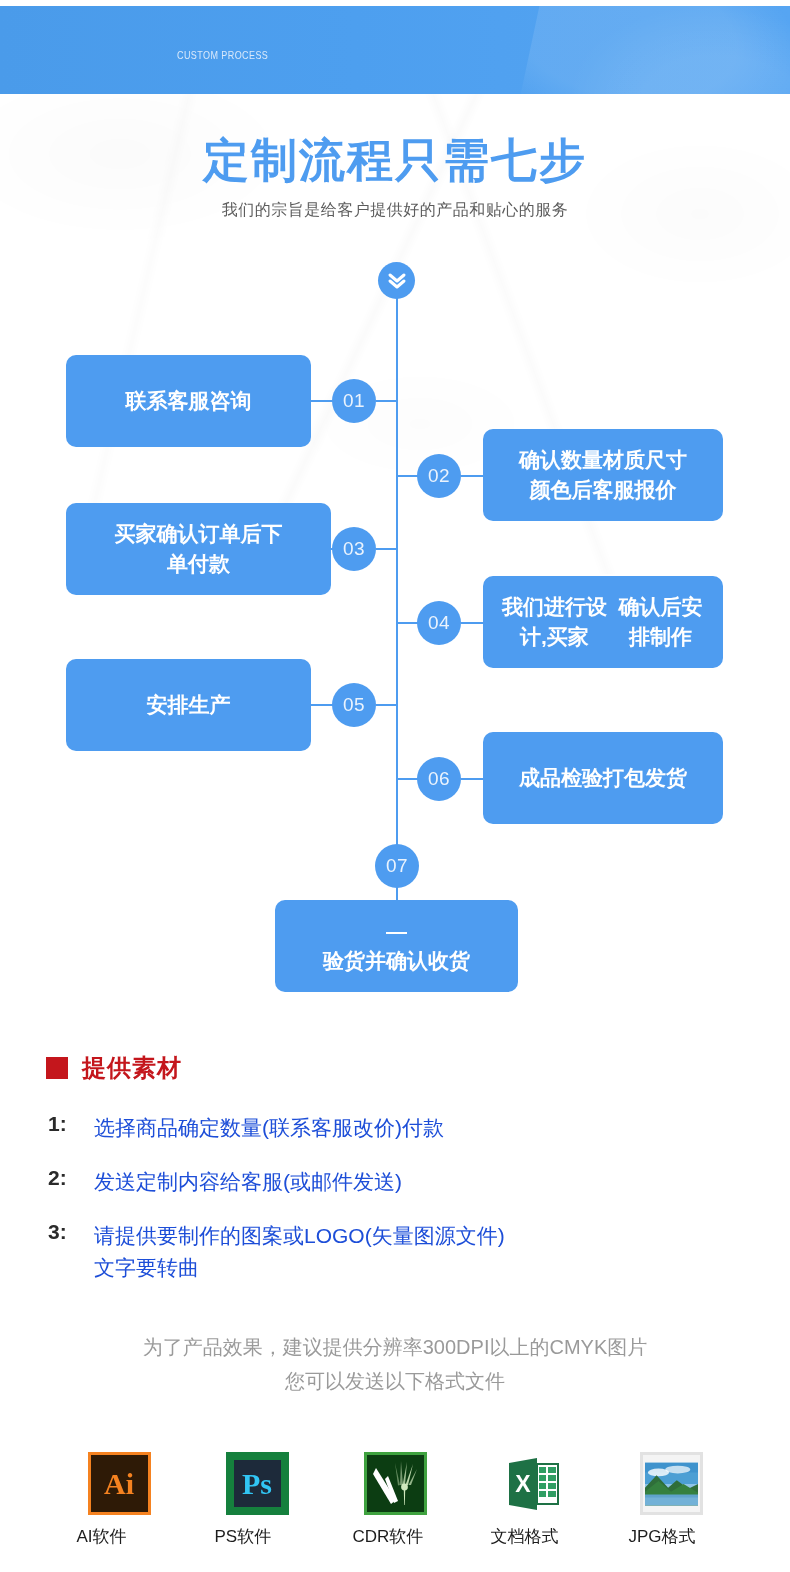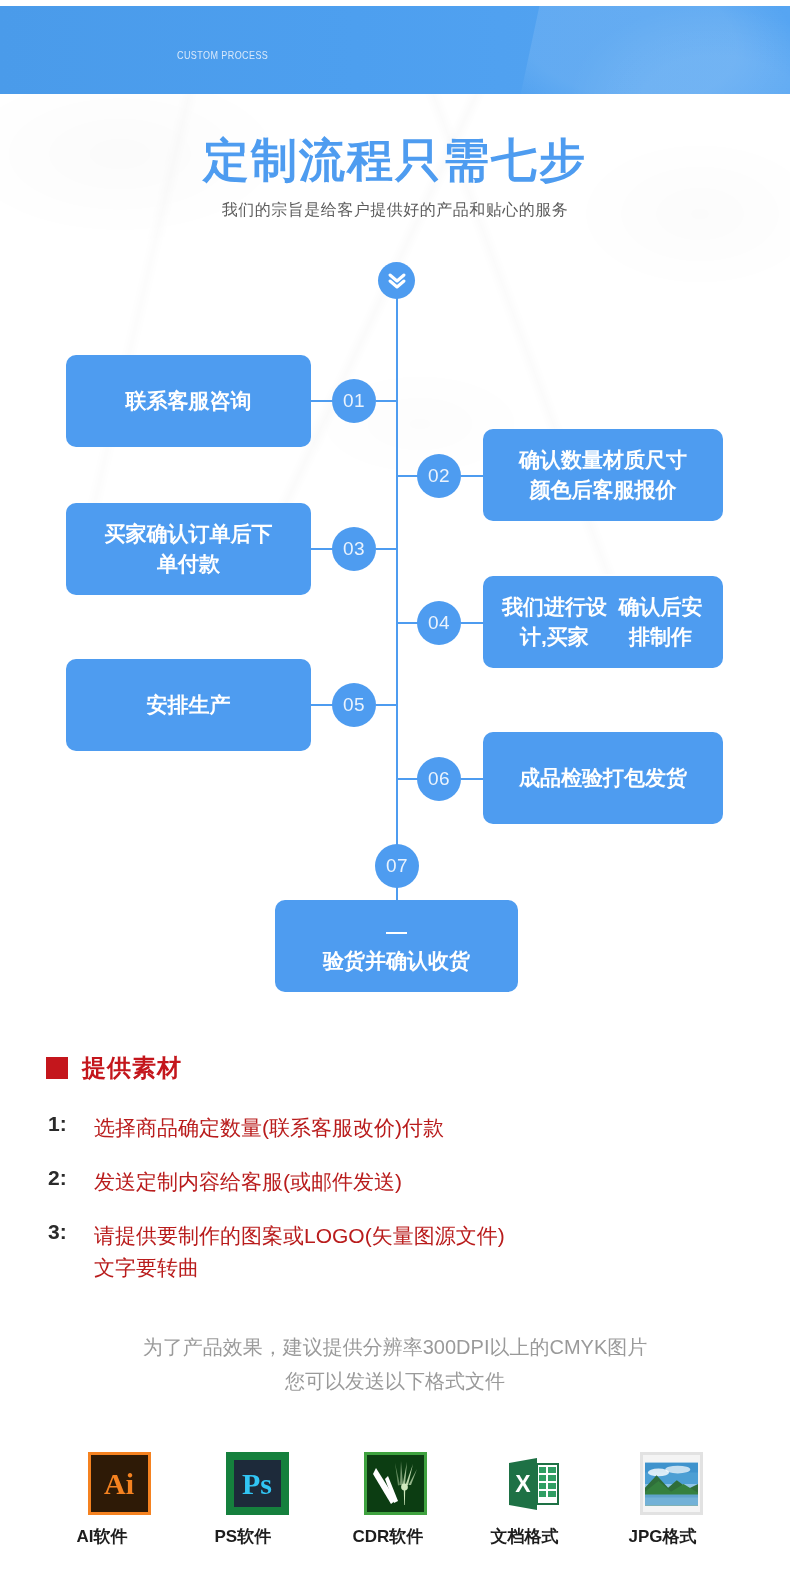--- a/index.html
+++ b/index.html
@@ -108,39 +108,39 @@
   .sec-head{
     position:absolute; left:46px; top:1052px;
     display:flex; align-items:center; gap:14px;
   }
   .sec-square{ width:22px; height:22px; background:#c4161c; }
   .sec-title{ color:#c4161c; font-size:24px; font-weight:bold; letter-spacing:1px; }
 
   .mat-list{ position:absolute; left:48px; top:1112px; width:700px; }
   .mat-row{ display:flex; margin-bottom:22px; }
   .mat-idx{ color:#2a2a2a; font-size:21px; font-weight:bold; width:46px; flex:0 0 46px; }
-  .mat-txt{ color:#b91c1c; font-size:21px; line-height:32px; }
+  .mat-txt{ color:#1d4ed8; font-size:21px; line-height:32px; }
 
   .note{
     position:absolute; left:0; top:1330px; width:790px; text-align:center;
     color:#9a9a9a; font-size:20px; line-height:34px;
   }
 
   
   .formats{
     position:absolute; left:0; top:1452px; width:790px;
     display:flex; justify-content:center; gap:53px;
   }
   .fmt{ width:85px; text-align:left; }
   .fmt-ico{
     width:63px; height:63px; margin:0 auto 10px;
     display:flex; align-items:center; justify-content:center;
     position:relative;
   }
-  .fmt-label{ font-size:17px; font-weight:bold; color:#1d1d1d; white-space:nowrap; }
+  .fmt-label{ font-size:17px; font-weight:normal; color:#1d1d1d; white-space:nowrap; }
 
   .ico-ai{
     background:#2e1a06; border:3px solid #f58220;
     color:#f58220; font-size:30px; font-weight:bold;
     font-family:"Liberation Serif",serif;
   }
   .ico-ps{
     background:#1d2a3a; border:8px solid #15803d;
     color:#31c5f4; font-size:30px; font-weight:bold;
     font-family:"Liberation Serif",serif;
@@ -189,21 +189,21 @@
     <div class="lead" style="left:397px; top:220px; width:21px;"></div>
     <div class="num" style="left:417px; top:199px;">02</div>
     <div class="lead" style="left:461px; top:220px; width:22px;"></div>
     <div class="box" style="left:483px; top:174px; width:240px; height:92px; flex-direction:column;">
       <span>确认数量材质尺寸</span>
       <span>颜色后客服报价</span>
     </div>
   </div>
 
   <div class="node">
-    <div class="box" style="left:66px; top:248px; width:245px; height:92px; flex-direction:column;">
+    <div class="box" style="left:66px; top:248px; width:265px; height:92px; flex-direction:column;">
       <span>买家确认订单后下</span>
       <span>单付款</span>
     </div>
     <div class="lead" style="left:311px; top:293px; width:22px;"></div>
     <div class="num" style="left:332px; top:272px;">03</div>
     <div class="lead" style="left:376px; top:293px; width:21px;"></div>
   </div>
 
   <div class="node">
     <div class="lead" style="left:397px; top:367px; width:21px;"></div>

